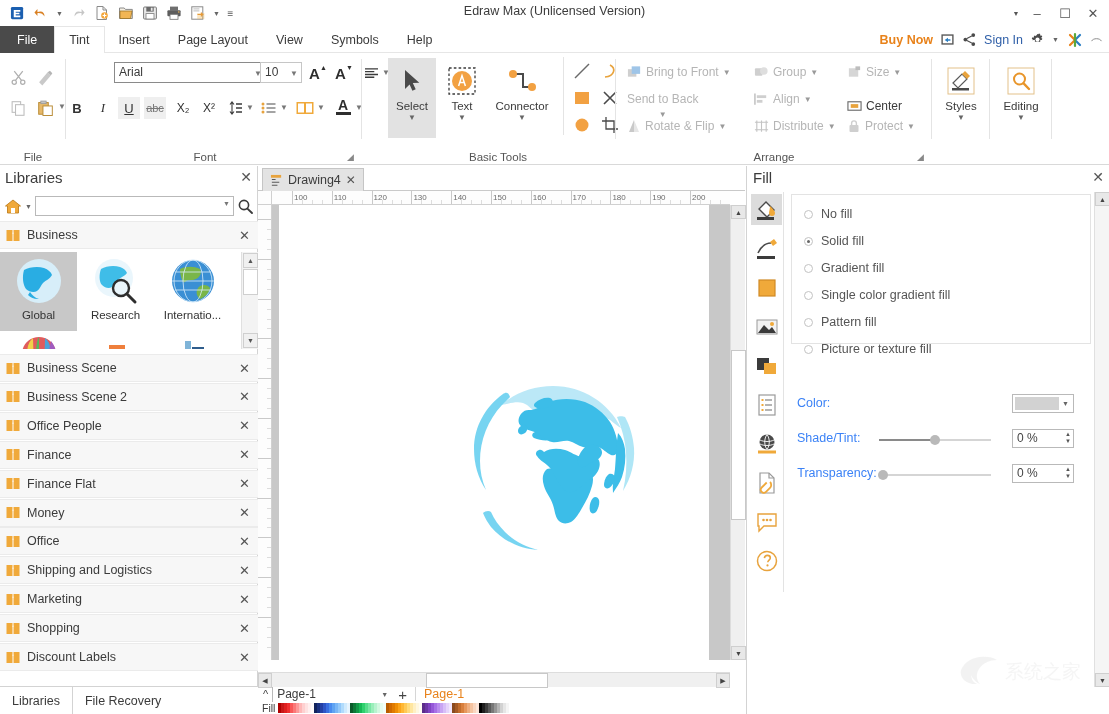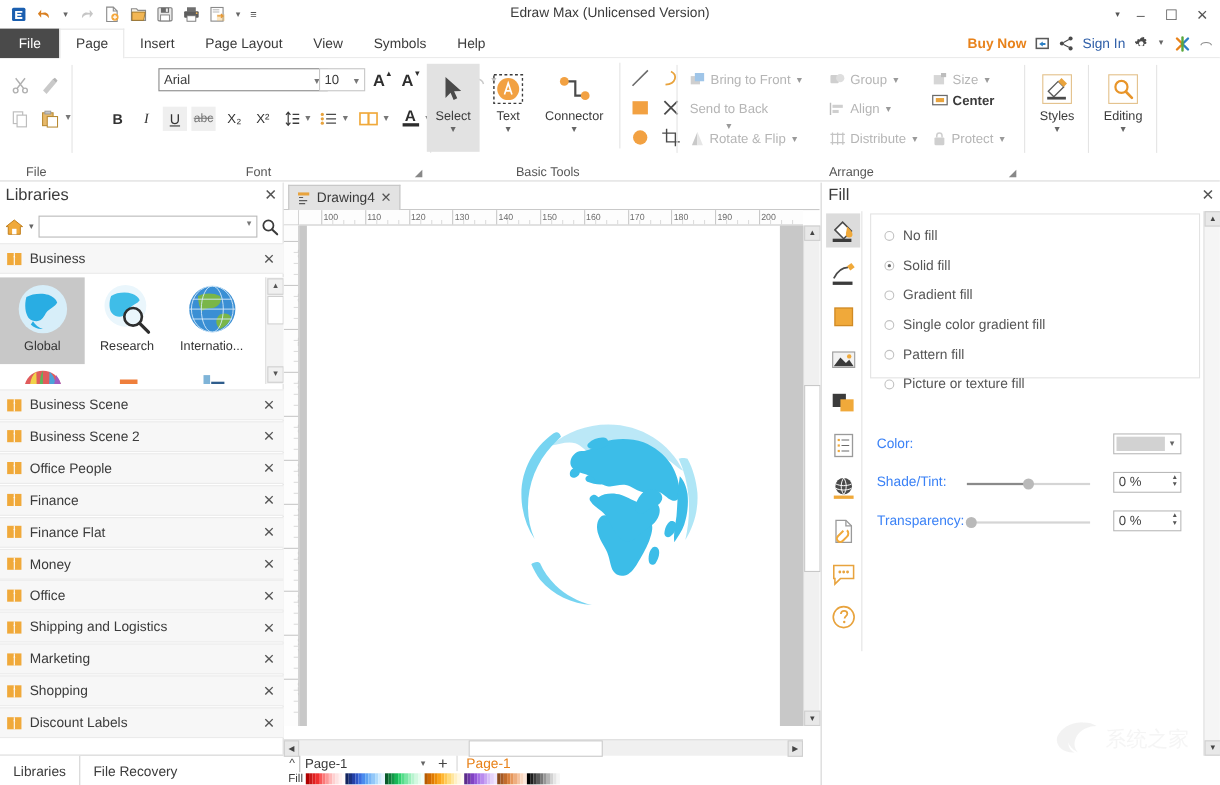--- a/index.html
+++ b/index.html
@@ -229,21 +229,21 @@
         </div>
       <div class="winbtn">–</div>
       <div class="winbtn">☐</div>
       <div class="winbtn">✕</div>
     </div>
   </div>
 
   <div class="tabstrip">
     <div class="tabs">
       <div class="tab file">File</div>
-      <div class="tab active">Page</div>
+      <div class="tab active">Tint</div>
       <div class="tab">Insert</div>
       <div class="tab">Page Layout</div>
       <div class="tab">View</div>
       <div class="tab">Symbols</div>
       <div class="tab">Help</div>
     </div>
     <div class="rightlinks">
       <div class="buynow">Buy Now</div>
       <div class="rl-icon">
         <svg width="15" height="15" viewBox="0 0 16 16">
@@ -314,21 +314,21 @@
               <rect x="3.6" y="1" width="5" height="2.4" fill="#c4c4c4" stroke="#9a9a9a" stroke-width=".8"></rect>
               <rect x="5.6" y="5.6" width="8.8" height="9" fill="#fff" stroke="#b88a33" stroke-width=".9"></rect>
             </svg>
         </div>
         <div class="drop" style="left:58px; top:49px;">▼</div>
       </div>
       <div class="group-label">File</div>
       <div class="vsep" style="right:0;"></div>
     </div>
 
-    <div class="group" style="left:78px; width:314px;">
+    <div class="group" style="left:48px; width:314px;">
       <div class="group-body">
         <div class="fontname">Arial</div>
         <div class="combo-arrow" style="left:206px; top:16px;">▼</div>
         <div class="fontsize">10</div>
         <div class="combo-arrow" style="left:242px; top:16px;">▼</div>
 
         <div class="icobtn" style="left:258px; top:9px; width:24px; height:22px;">
           <span style="font-size:15px; font-weight:bold; color:#2e2e2e;">A</span>
             <span style="font-size:7px; color:#2e2e2e; align-self:flex-start; margin-top:2px;">▲</span>
         </div>
@@ -516,21 +516,21 @@
         </div>
 
         <div class="arrangeitem" style="left:228px; top:8px;">
           <svg width="15" height="14" viewBox="0 0 16 14">
               <rect x="2" y="3" width="10" height="9" fill="#d6d6d6"></rect>
               <rect x="9" y="1" width="5" height="4" fill="#bdbdbd"></rect>
             </svg>
           <span>Size</span>
           <span class="ai-caret">▼</span>
         </div>
-        <div class="arrangeitem enabled" style="left:228px; top:27px;font-weight:bold;">
+        <div class="arrangeitem enabled" style="left:228px; top:42px;">
           <svg width="15" height="14" viewBox="0 0 16 14">
               <rect x="1" y="2.5" width="14" height="9" fill="none" stroke="#6a6a6a" stroke-width="1.2"></rect>
               <rect x="4" y="5" width="8" height="4" fill="#e8a33d"></rect>
             </svg>
           <span>Center</span>
         </div>
         <div class="arrangeitem" style="left:228px; top:62px;">
           <svg width="14" height="14" viewBox="0 0 14 14">
               <rect x="2.5" y="6" width="9" height="7" rx="1" fill="#cfcfcf"></rect>
               <path d="M4.6 6V4.3a2.4 2.4 0 0 1 4.8 0V6" fill="none" stroke="#cfcfcf" stroke-width="1.4"></path>

